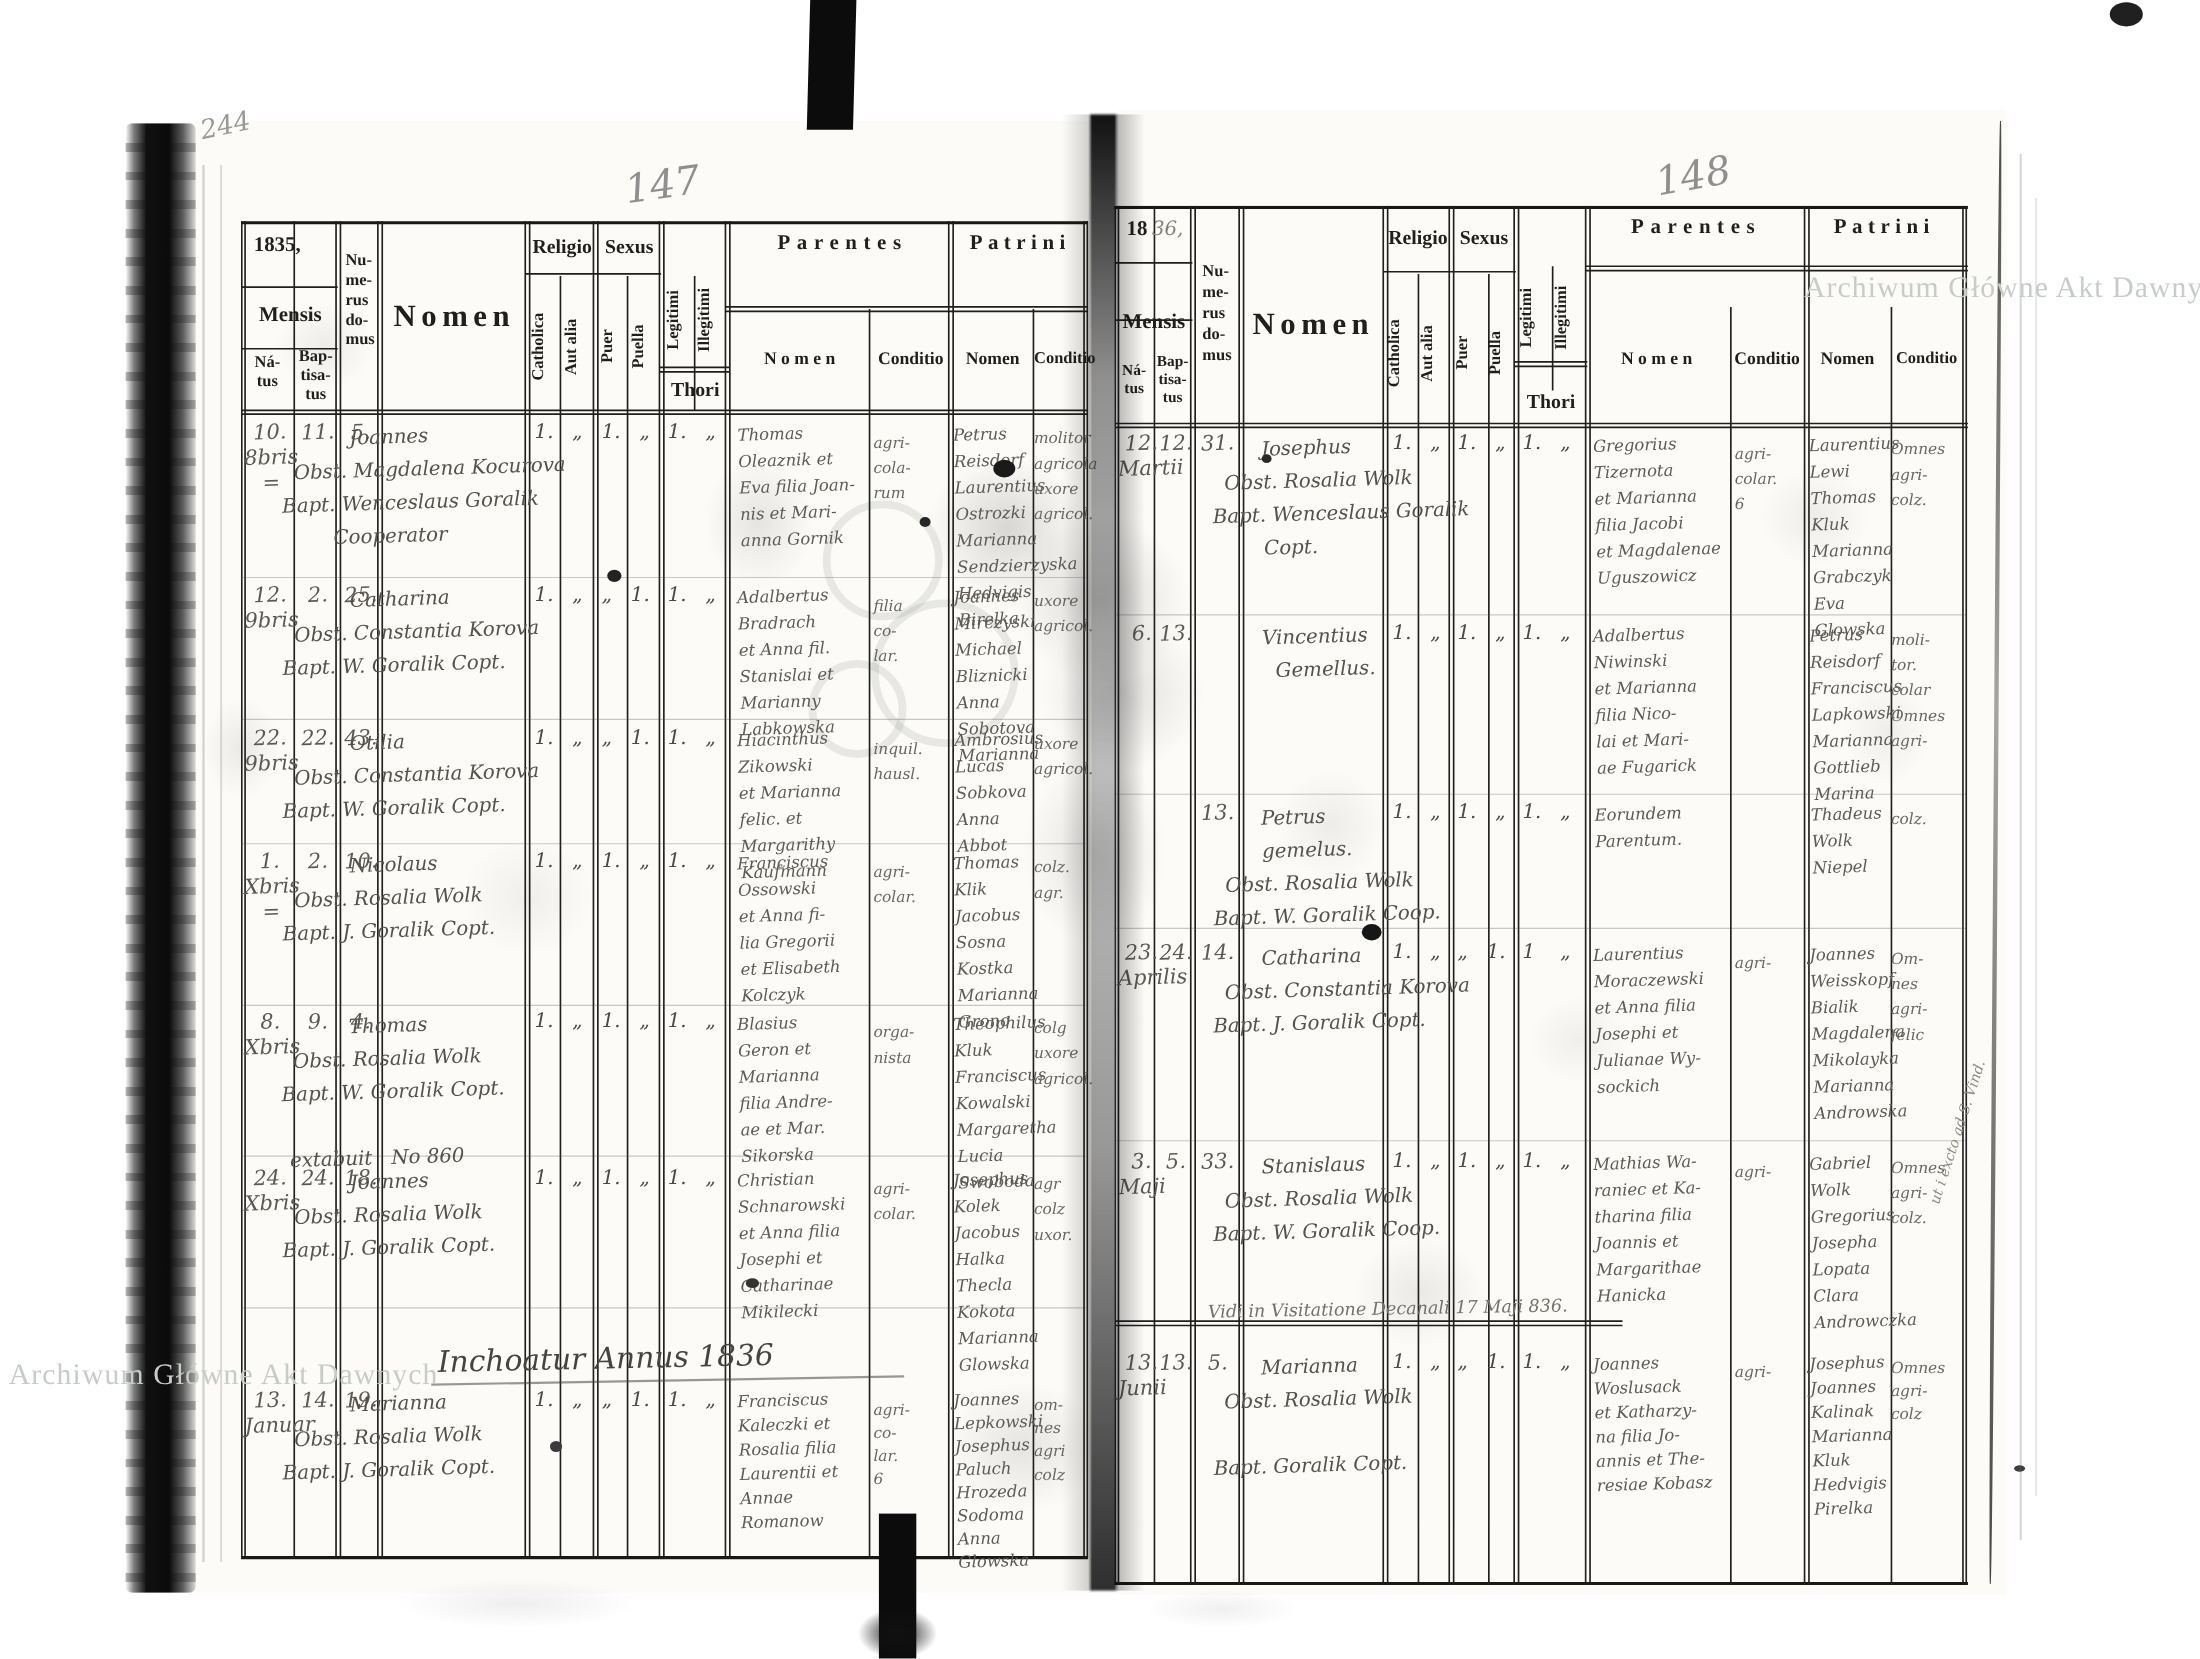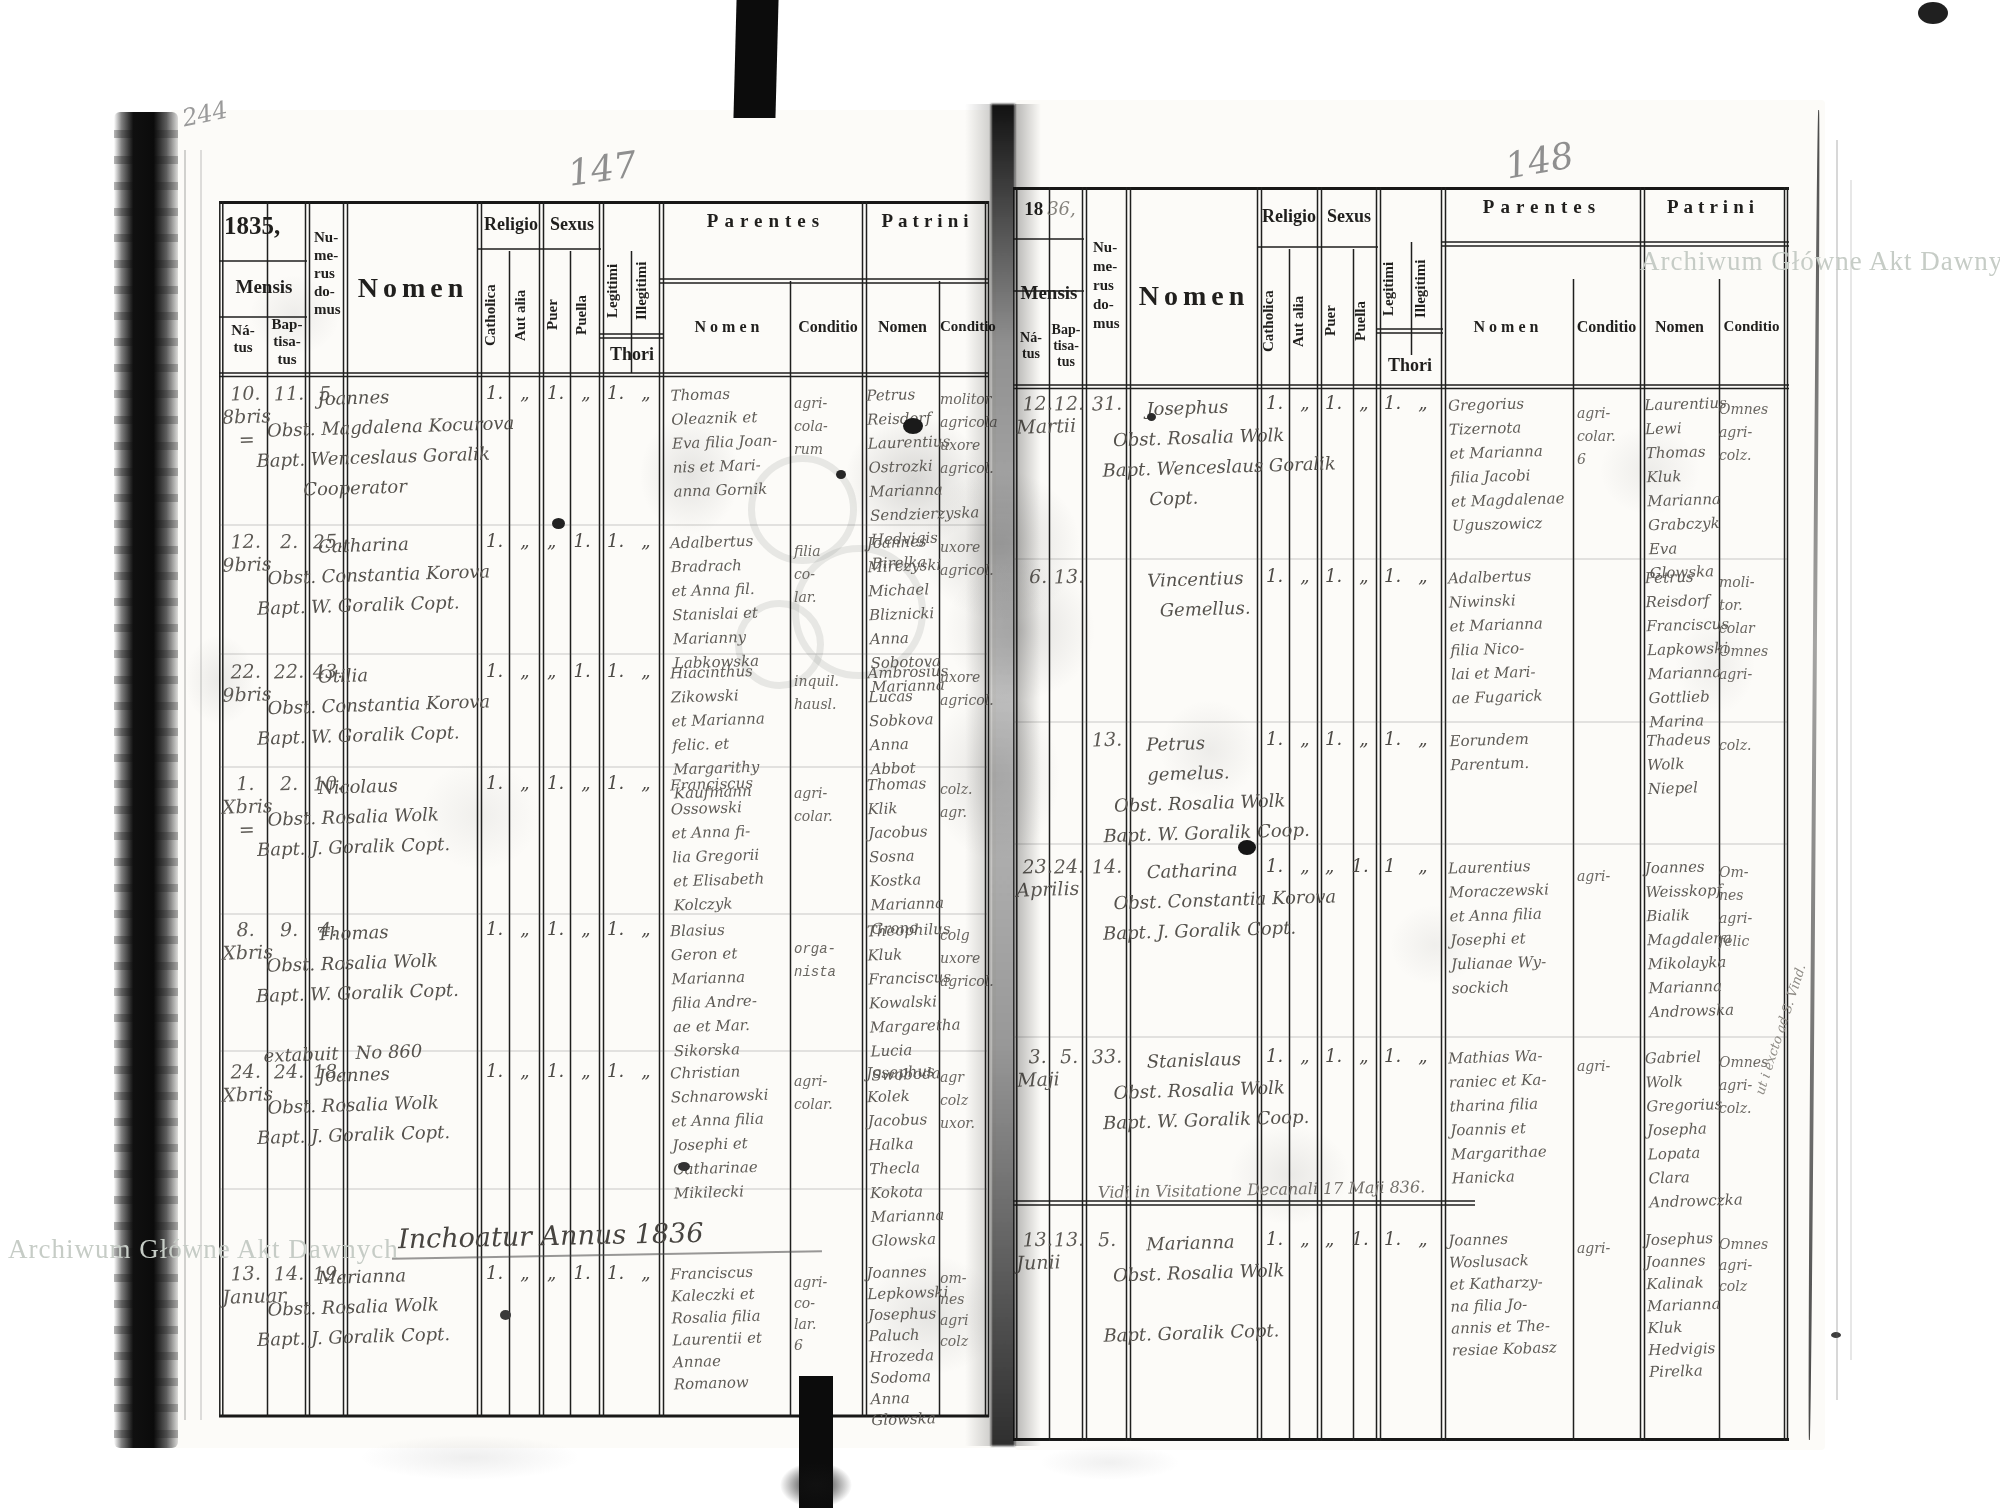--- a/index.html
+++ b/index.html
@@ -59,21 +59,21 @@
     <path d="M0.8 0V1216 M3.8 0V1216 M48.5 0V1216 M86.5 0V1216 M90.5 0V1216 M124.5 0V1216 M128.5 0V1216 M258.5 0V1216 M262.5 0V1216 M320.5 0V1216 M324.5 0V1216 M380.5 0V1216 M384.5 0V1216 M440.5 0V1216 M444.5 0V1216 M643.5 0V1216 M647.5 0V1216 M766.5 0V1216 M769.5 0V1216 M290.5 50V1216 M351.5 50V1216 M412.5 50V172 M571.5 80V1216 M720.5 80V1216 M0 172H770 M0 175.5H770 M0 60H88 M0 116H88 M258 48H382 M440 78H770 M440 82H770 M380 133H444 M380 137H444" stroke="#1f1f1e" stroke-width="1.5" fill="none"></path>
     <path d="M0 324H768 M0 453H768 M0 566H768 M0 713H768 M0 850H768 M0 988H768" stroke="rgba(80,80,80,0.3)" stroke-width="1" fill="none"></path>
   </svg>
 
   <svg class="abs" style="left:1013px;top:187px;" width="778" height="1256" viewBox="0 0 778 1256">
     <path d="M0 1.5H776 M0 1252.5H776" stroke="#181817" stroke-width="2.8" fill="none"></path>
     <path d="M0.8 0V1254 M3.8 0V1254 M36.5 0V1254 M69.5 0V1254 M73.5 0V1254 M113.5 0V1254 M117.5 0V1254 M244.5 0V1254 M248.5 0V1254 M304.5 0V1254 M308.5 0V1254 M363.5 0V1254 M367.5 0V1254 M428.5 0V1254 M432.5 0V1254 M627.5 0V1254 M631.5 0V1254 M771.5 0V1254 M774.5 0V1254 M276.5 62V1254 M340.5 62V1254 M398.5 55V168 M560.5 92V1254 M706.5 92V1254 M0 198H776 M0 201.5H776 M0 52H71 M0 104H71 M244 60H365 M428 55H776 M428 59H776 M363 142H430 M363 146H430 M0 1014H462 M0 1018H462" stroke="#1f1f1e" stroke-width="1.5" fill="none"></path>
     <path d="M0 372H774 M0 535H774 M0 657H774 M0 850H774" stroke="rgba(80,80,80,0.3)" stroke-width="1" fill="none"></path>
   </svg>
 
-  <div class="abs pr ctr" style="left:222px;top:212px;width:60px;font-size:25px;">1835,</div>
+  <div class="abs pr ctr" style="left:222px;top:212px;width:60px;font-size:19px;">1835,</div>
   <div class="abs pr ctr" style="left:222px;top:276px;width:84px;font-size:19px;">Mensis</div>
   <div class="abs pr ctr" style="left:220px;top:322px;width:46px;font-size:15px;white-space:pre-line;">Ná-
 tus</div>
   <div class="abs pr ctr" style="left:266px;top:316px;width:42px;font-size:15px;white-space:pre-line;">Bap-
 tisa-
 tus</div>
   <div class="abs pr ctr" style="left:308px;top:228px;width:38px;font-size:15px;line-height:18px;white-space:pre-line;text-align:left;padding-left:6px;">Nu-
 me-
 rus
 do-
@@ -260,21 +260,21 @@
  extabuit   No 860</span>
     <span class="abs hw mk" style="left:486px;">1.   „</span>
     <span class="abs hw mk" style="left:547px;">1.   „</span>
     <span class="abs hw mk" style="left:607px;">1.   „</span>
     <span class="abs hw pp tilt" style="left:672px;">Blasius
 Geron et
 Marianna
 filia Andre-
 ae et Mar.
 Sikorska</span>
-    <span class="abs hw cond" style="left:794px;top:20px;font-family:Liberation Mono, monospace;">orga-
+    <span class="abs hw cond" style="left:794px;top:10px;">orga-
 nista</span>
     <span class="abs hw pp tilt" style="left:869px;">Theophilus
 Kluk
 Franciscus
 Kowalski
 Margaretha
 Lucia
 Swoboda</span>
     <span class="abs hw cond" style="left:940px;top:6px;">colg
 uxore

